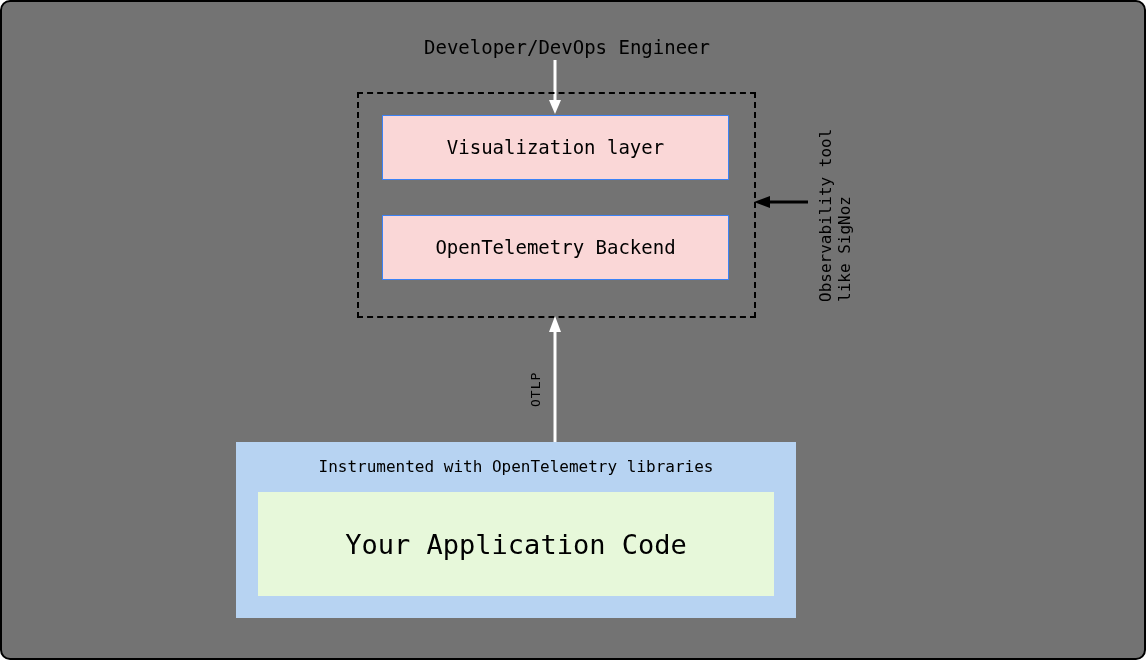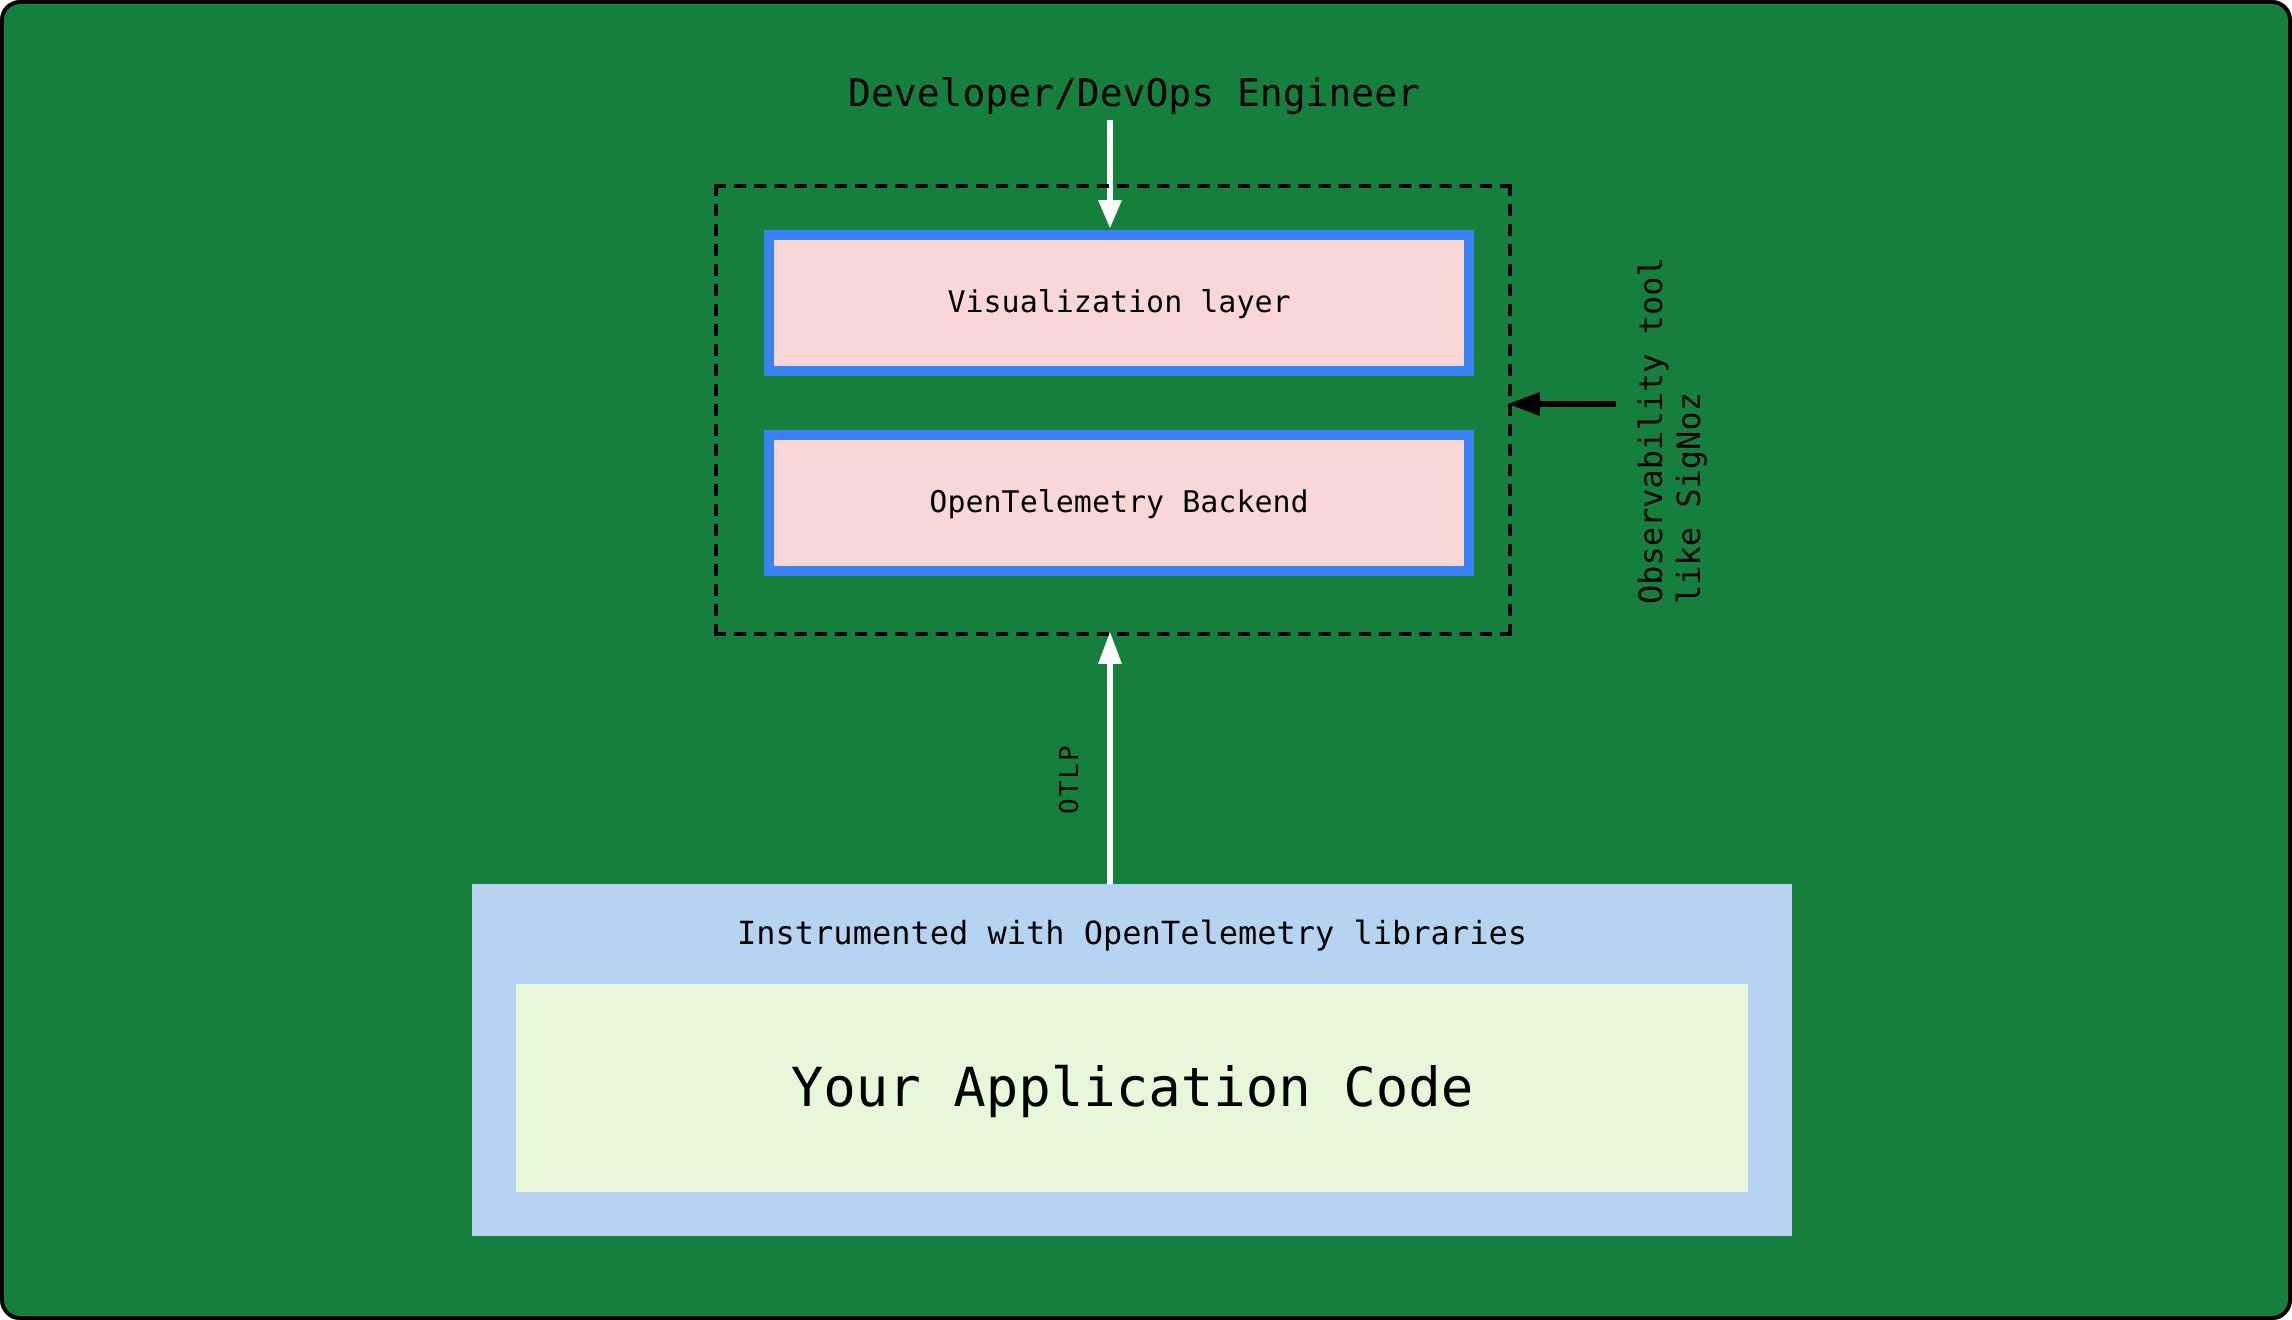--- a/index.html
+++ b/index.html
@@ -10,21 +10,21 @@
     font-family: "Menlo", "Consolas", "DejaVu Sans Mono", monospace;
     color: #000;
   }
   .canvas {
     position: relative;
     box-sizing: border-box;
     width: 1146px;
     height: 660px;
     border: 2px solid #000;
     border-radius: 10px;
-    background: #15803d;
+    background: #737373;
     overflow: hidden;
   }
   .abs { position: absolute; }
   .top-label {
     font-size: 19px;
     font-weight: 500;
     white-space: nowrap;
   }
   .dashed-box {
     left: 355px;
@@ -34,44 +34,44 @@
     border: 2px dashed #000;
     border-radius: 0;
     background: transparent;
   }
   .layer-box {
     left: 380px;
     width: 345px;
     height: 63px;
     line-height: 63px;
     text-align: center;
-    font-size: 15px;
+    font-size: 19px;
     font-weight: 500;
-    border: 5px solid #3b82f6;
+    border: 1px solid #3b82f6;
     background: #fad7d7;
   }
   .layer-vis { top: 113px; }
   .layer-obs { top: 213px; }
   .side-label {
     writing-mode: vertical-rl;
     transform: rotate(180deg);
     font-size: 16px;
     font-weight: 500;
     white-space: nowrap;
   }
   .otlp-label {
     writing-mode: vertical-rl;
     transform: rotate(180deg);
     font-size: 13px;
     letter-spacing: 1px;
   }
   .bottom-box {
     left: 234px;
     top: 440px;
-    width: 660px;
+    width: 560px;
     height: 176px;
     background: #b7d3f2;
     text-align: center;
   }
   .bottom-caption {
     position: absolute;
     top: 15px;
     left: 0;
     width: 100%;
     font-size: 16px;

